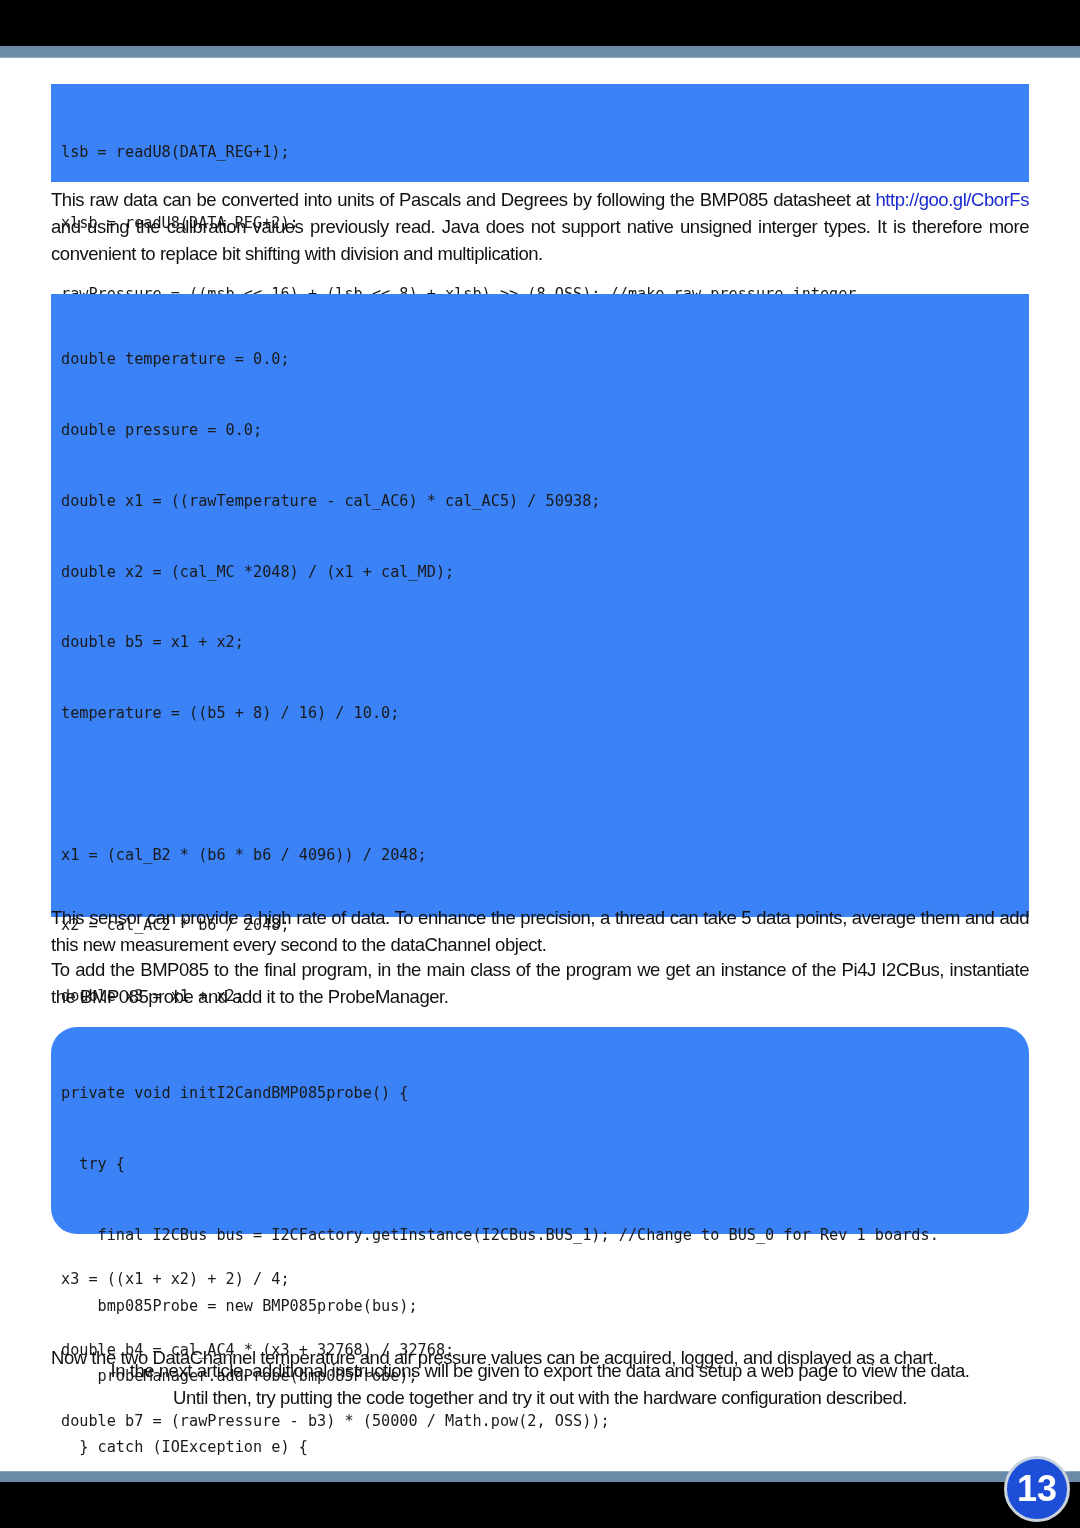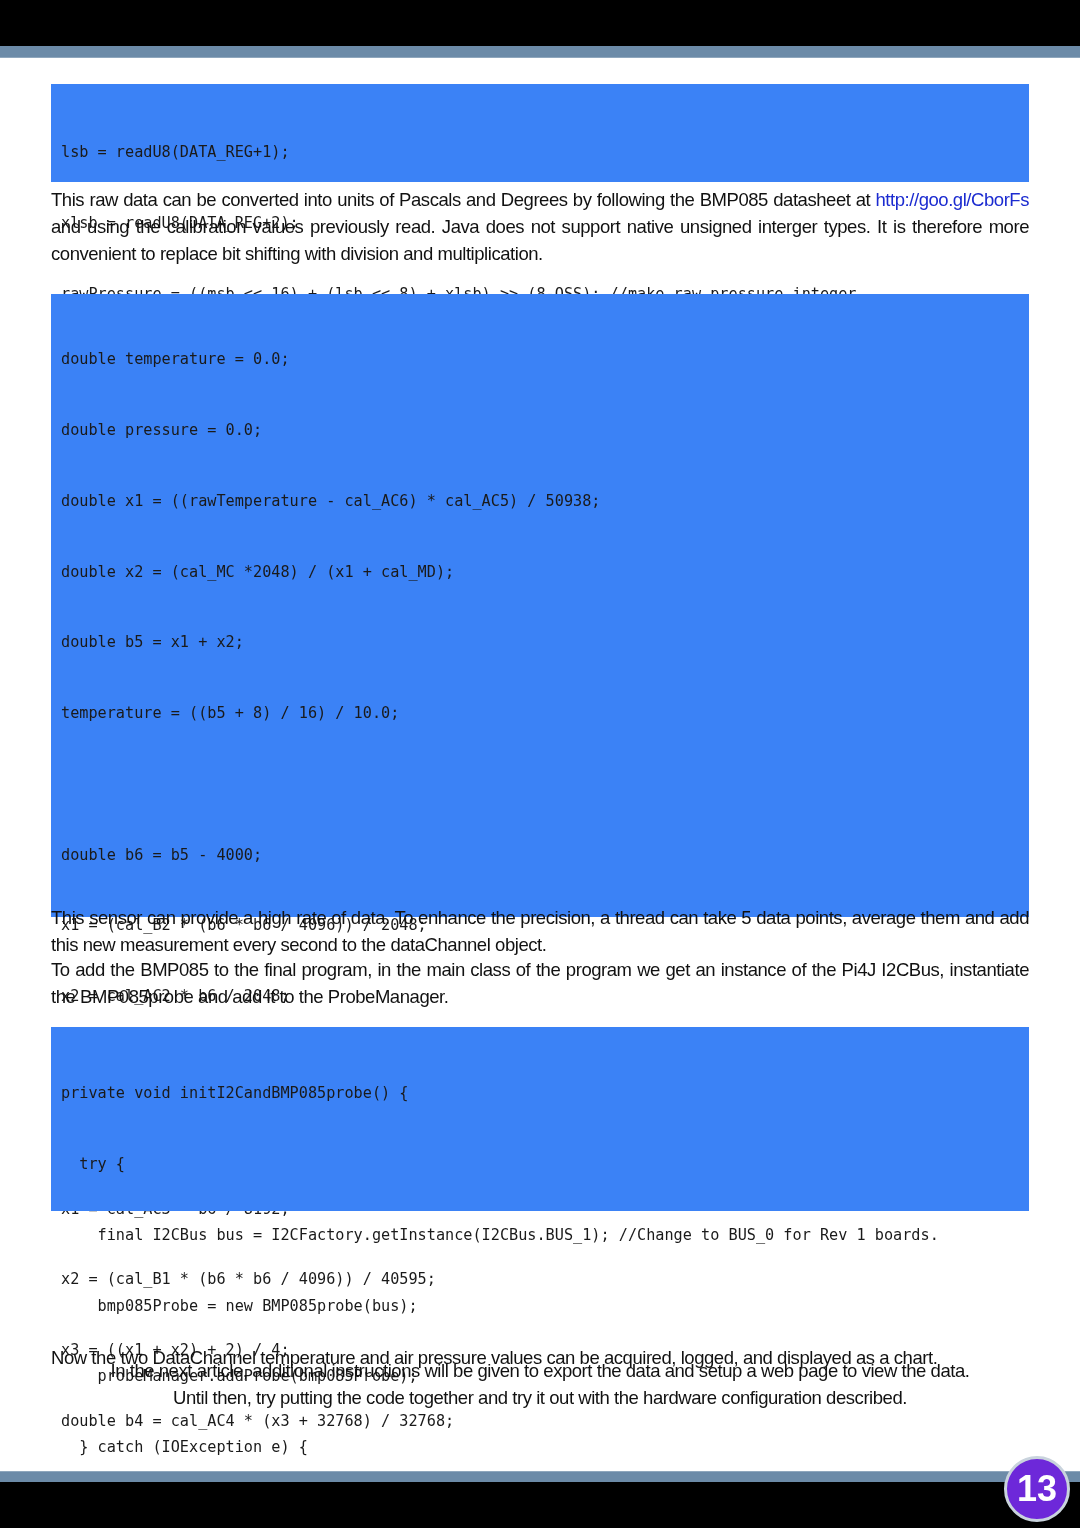--- a/index.html
+++ b/index.html
@@ -8,21 +8,21 @@
     background: #ffffff;
     font-family: "Liberation Sans", sans-serif;
     color: #111111;
   }
   .top-black { position: absolute; left: 0; top: 0; width: 1080px; height: 46px; background: #000000; }
   .top-band { position: absolute; left: 0; top: 46px; width: 1080px; height: 11px; background: #6c8ba8; border-bottom: 1px solid #8fa7bd; }
   .bottom-band { position: absolute; left: 0; top: 1471px; width: 1080px; height: 10px; background: #6c8ba8; border-top: 1px solid #8fa7bd; }
   .bottom-black { position: absolute; left: 0; top: 1482px; width: 1080px; height: 46px; background: #000000; }
   .page-number {
     position: absolute; left: 1004px; top: 1456px; width: 66px; height: 66px;
-    border-radius: 50%; background: #6d28d9; border: 3px solid #c9d3dd;
+    border-radius: 50%; background: #1d4ed8; border: 3px solid #c9d3dd;
     box-sizing: border-box; color: #ffffff; font-weight: bold; font-size: 36px;
     display: flex; align-items: center; justify-content: center;
     font-family: "Liberation Sans", sans-serif;
   }
   .code {
     position: absolute; left: 51px; width: 978px; background: #3b82f6;
     box-sizing: border-box; padding: 9px 10px;
     font-family: "DejaVu Sans Mono", monospace; font-size: 15.2px;
     line-height: 23.6px; color: #1a1a1a; white-space: pre; letter-spacing: 0px;
   }
@@ -51,21 +51,20 @@
 </div>
 
 <div class="code" style="top:294px; height:623px; padding-top:7px;">
   <span class="code-line">double temperature = 0.0;</span>
   <span class="code-line">double pressure = 0.0;</span>
   <span class="code-line">double x1 = ((rawTemperature - cal_AC6) * cal_AC5) / 50938;</span>
   <span class="code-line">double x2 = (cal_MC *2048) / (x1 + cal_MD);</span>
   <span class="code-line">double b5 = x1 + x2;</span>
   <span class="code-line">temperature = ((b5 + 8) / 16) / 10.0;</span>
   <span class="code-line"></span>
-  <span class="code-line">double b6 = b5 - 4000;</span>
   <span class="code-line">x1 = (cal_B2 * (b6 * b6 / 4096)) / 2048;</span>
   <span class="code-line">x2 = cal_AC2 * b6 / 2048;</span>
   <span class="code-line">double x3 = x1 + x2;</span>
   <span class="code-line">double b3 = (((cal_AC1 * 4 + x3) * Math.pow(2, OSS) )+2) / 4;</span>
   <span class="code-line">x1 = cal_AC3 * b6 / 8192;</span>
   <span class="code-line">x2 = (cal_B1 * (b6 * b6 / 4096)) / 40595;</span>
   <span class="code-line">x3 = ((x1 + x2) + 2) / 4;</span>
   <span class="code-line">double b4 = cal_AC4 * (x3 + 32768) / 32768;</span>
   <span class="code-line">double b7 = (rawPressure - b3) * (50000 / Math.pow(2, OSS));</span>
   
@@ -77,21 +76,21 @@
 </div>
 
 <div class="para" style="top:904px;">
   <span>This sensor can provide a high rate of data.  To enhance the precision, a thread can take 5 data points, average them and add this new measurement every second to the dataChannel object.</span>
 </div>
 
 <div class="para" style="top:956px;">
   <span>To add the BMP085 to the final program, in the main class of the program we get an instance of the Pi4J I2CBus, instantiate the BMP085probe and add it to the ProbeManager.</span>
 </div>
 
-<div class="code" style="top:1027px; height:184px; padding-top:8px;">
+<div class="code" style="top:1027px; height:207px; padding-top:8px;border-radius:26px;">
   <span class="code-line">private void initI2CandBMP085probe() {</span>
   <span class="code-line">  try {</span>
   <span class="code-line">    final I2CBus bus = I2CFactory.getInstance(I2CBus.BUS_1); //Change to BUS_0 for Rev 1 boards.</span>
   <span class="code-line">    bmp085Probe = new BMP085probe(bus);</span>
   <span class="code-line">    probeManager.addProbe(bmp085Probe);</span>
   <span class="code-line">  } catch (IOException e) {</span>
   <span class="code-line">    e.printStackTrace();</span>
   
   
 </div>

